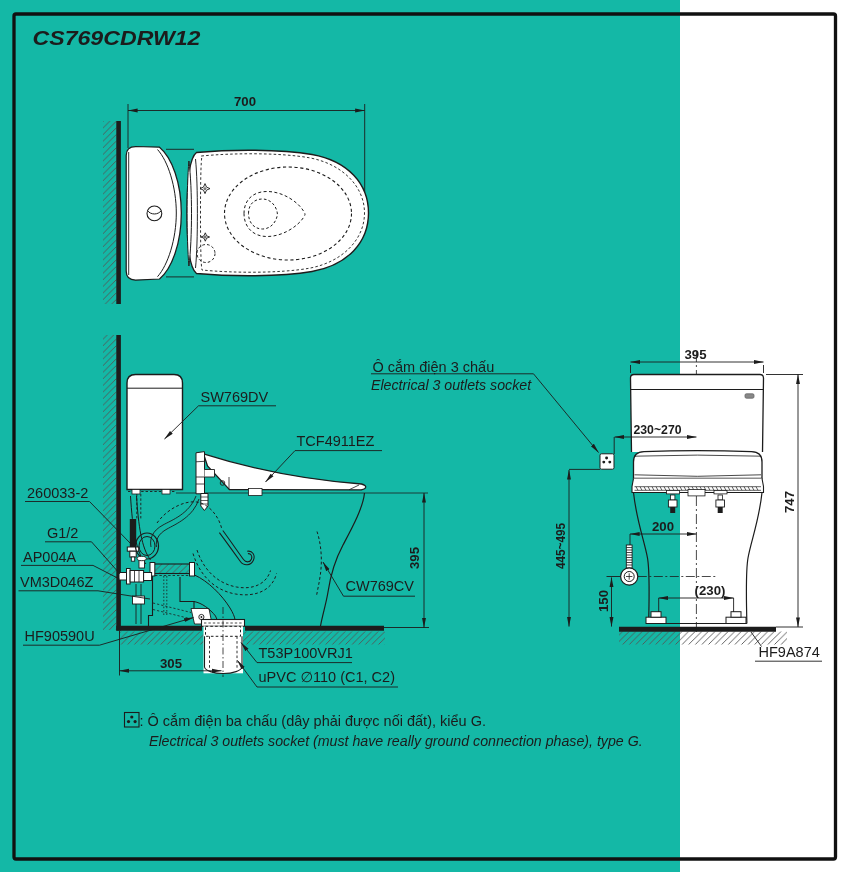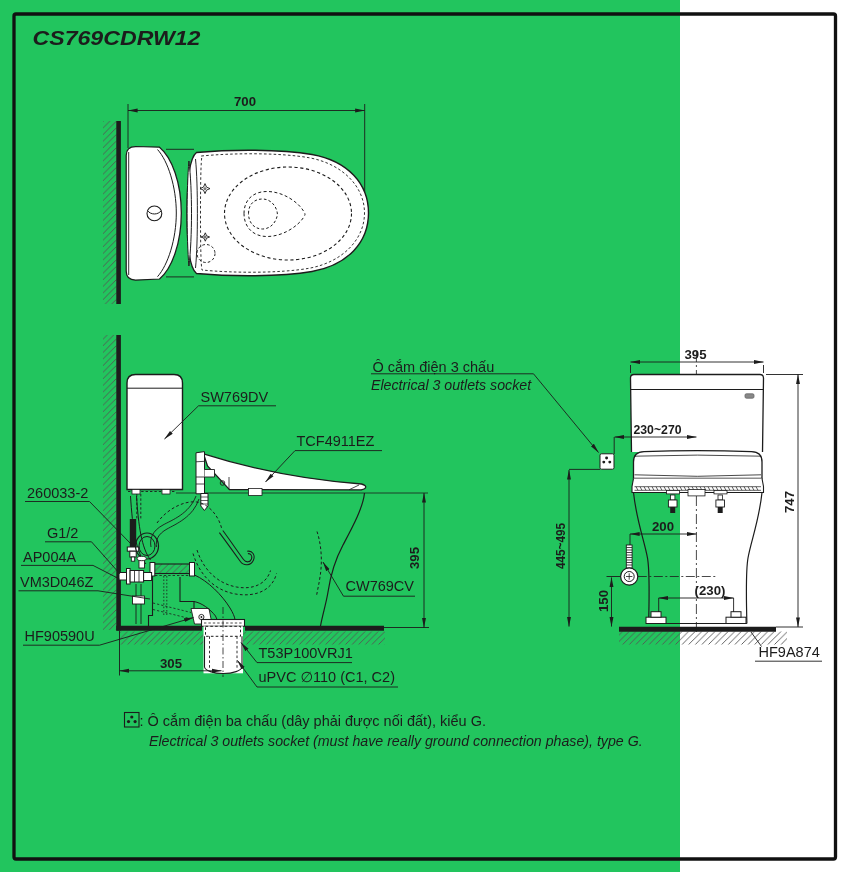--- a/index.html
+++ b/index.html
@@ -1,16 +1,16 @@
 <!DOCTYPE html>
 <html><head>
 <meta charset="utf-8">
 <style>
   html,body{margin:0;padding:0;background:#ffffff;}
-  #page{position:relative;width:680px;height:872px;background:#22c55e;font-family:"Liberation Sans", sans-serif;}
+  #page{position:relative;width:680px;height:872px;background:#14b8a6;font-family:"Liberation Sans", sans-serif;}
   svg{position:absolute;left:0;top:0;}
   text{font-family:"Liberation Sans", sans-serif;fill:#1c1c1c;}
   .dim{font-size:13.2px;font-weight:bold;}
 </style>
 </head>
 <body>
 <div id="page">
 <svg width="850" height="872" viewBox="0 0 850 872">
 <defs>
   <marker id="ar" viewBox="0 0 10 6" refX="9.6" refY="3" markerWidth="10" markerHeight="6" orient="auto-start-reverse" markerUnits="userSpaceOnUse">

